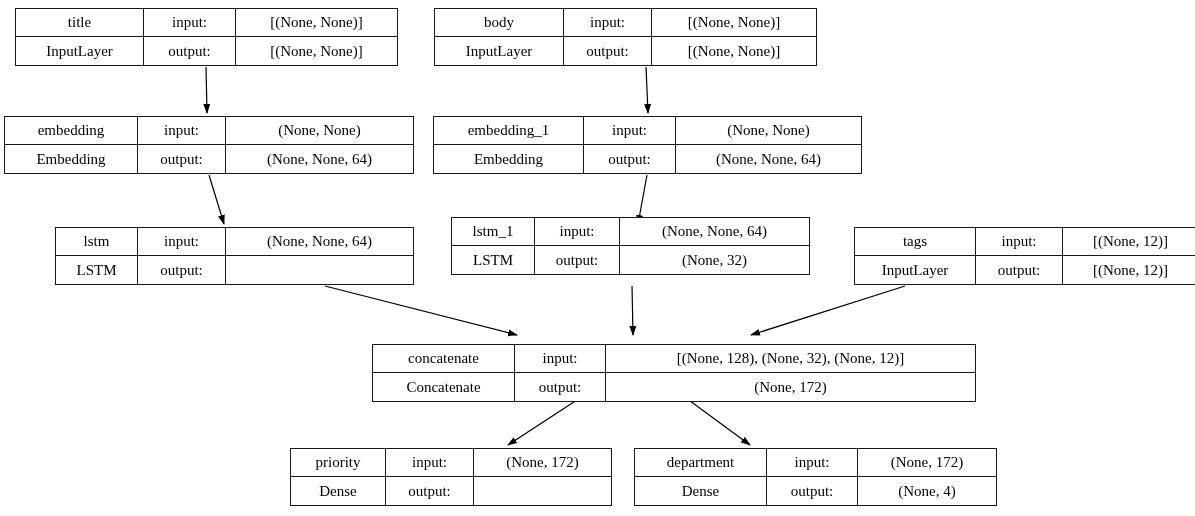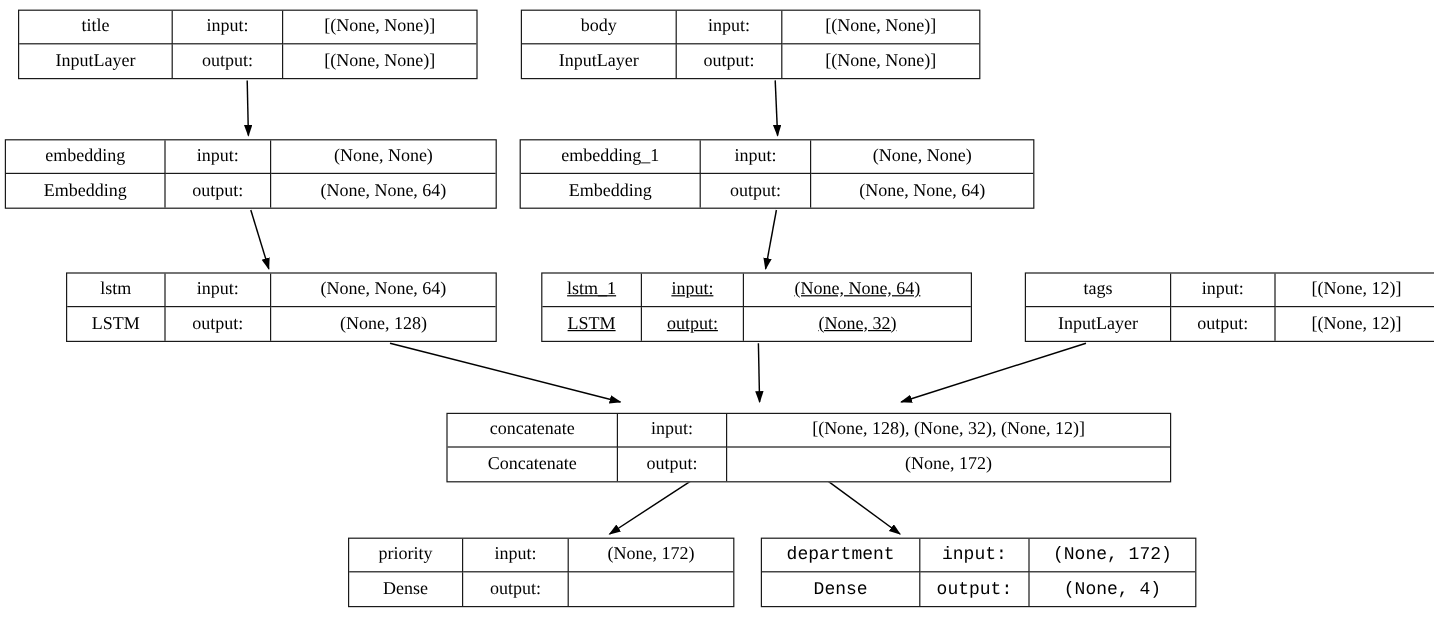--- a/index.html
+++ b/index.html
@@ -38,25 +38,25 @@
     box-sizing:border-box;
   }
   .node .cell:nth-child(3n) { border-right:none; }
   .node .cell:nth-child(-n+3) { border-bottom:1px solid #1a1a1a; }
   
   .n0 { left:15px;  top:8px;   grid-template-columns:128px 92px 161px; }
   .n1 { left:434px; top:8px;   grid-template-columns:129px 88px 164px; }
   .n2 { left:4px;   top:116px; grid-template-columns:133px 88px 187px; }
   .n3 { left:433px; top:116px; grid-template-columns:150px 92px 185px;text-align:center; }
   .n4 { left:55px;  top:227px; grid-template-columns:82px 88px 187px; }
-  .n5 { left:451px; top:227px; grid-template-columns:83px 85px 189px;text-decoration:underline; }
+  .n5 { left:451px; top:217px; grid-template-columns:83px 85px 189px; }
   .n6 { left:838px; top:227px; grid-template-columns:121px 87px 135px;margin-left:16px; }
   .n7 { left:329px; top:344px; grid-template-columns:142px 91px 369px;margin-left:43px; }
   .n8 { left:290px; top:448px; grid-template-columns:95px 88px 137px; }
-  .n9 { left:634px; top:448px; grid-template-columns:132px 91px 138px;font-family:Liberation Mono, monospace; }
+  .n9 { left:634px; top:448px; grid-template-columns:132px 91px 138px; }
 </style>
 </head>
 <body>
 
 <div id="canvas">
 
   <svg class="edges" viewBox="0 0 1195 516">
     <defs>
       <marker id="arrow" markerWidth="10" markerHeight="8" refX="9" refY="3.5" orient="auto" markerUnits="userSpaceOnUse">
         <path d="M0,0 L10,3.5 L0,7 z" fill="#000000"></path>
@@ -108,21 +108,20 @@
     <div class="cell">output:</div>
     <div class="cell">(None, None, 64)</div>
   </div>
 
   <div class="node n4">
     <div class="cell">lstm</div>
     <div class="cell">input:</div>
     <div class="cell">(None, None, 64)</div>
     <div class="cell">LSTM</div>
     <div class="cell">output:</div>
-    <div class="cell">(None, 128)</div>
   </div>
 
   <div class="node n5">
     <div class="cell">lstm_1</div>
     <div class="cell">input:</div>
     <div class="cell">(None, None, 64)</div>
     <div class="cell">LSTM</div>
     <div class="cell">output:</div>
     <div class="cell">(None, 32)</div>
   </div>

